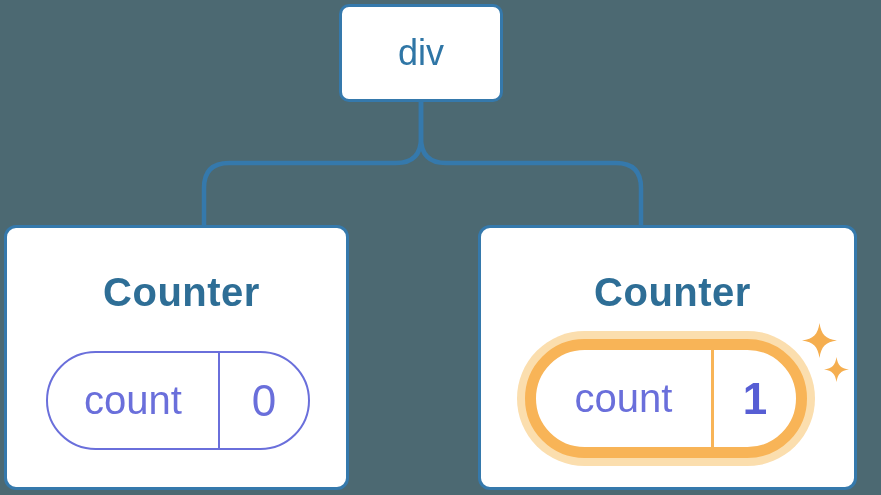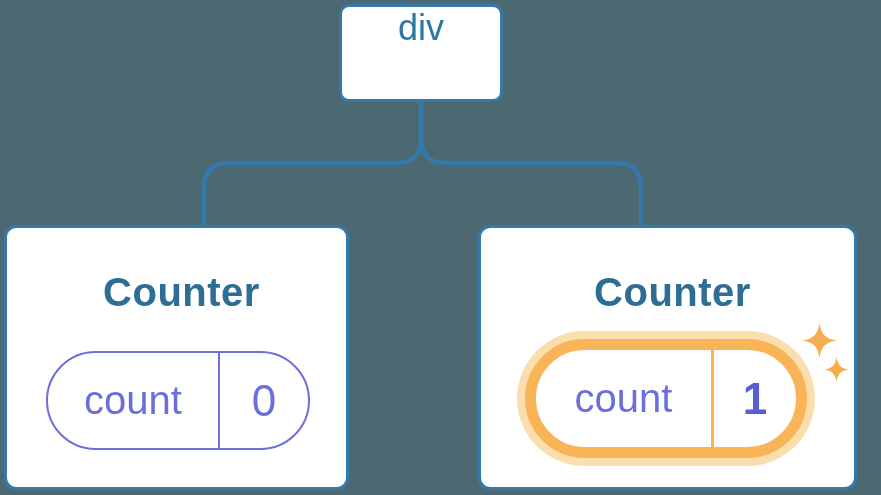--- a/index.html
+++ b/index.html
@@ -39,20 +39,21 @@
   }
   .node-div{
     position:absolute;
     left:339px; top:4px;
     width:164px; height:98px;
     box-sizing:border-box;
     background:var(--card-bg,#fff);
     border:3px solid var(--line-blue,#3579AC);
     border-radius:10px;
     display:flex;
+    align-items:center;
     justify-content:center;
     font-size:36px;
     font-weight:500;
     color:var(--node-text-blue,#2F76A6);
   }
   .card{
     position:absolute;
     top:225px;
     height:265px;
     box-sizing:border-box;

